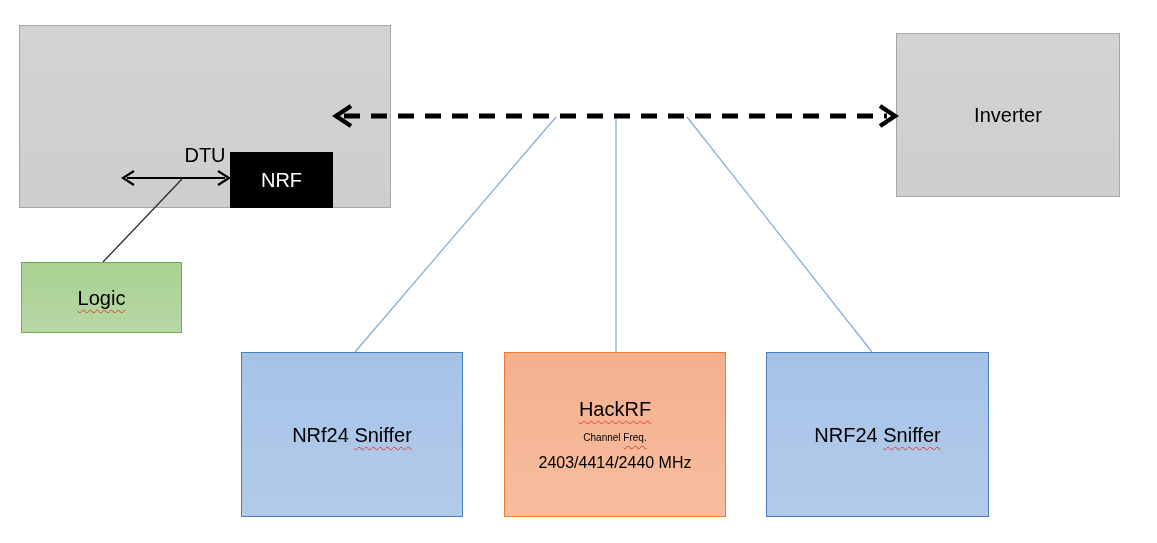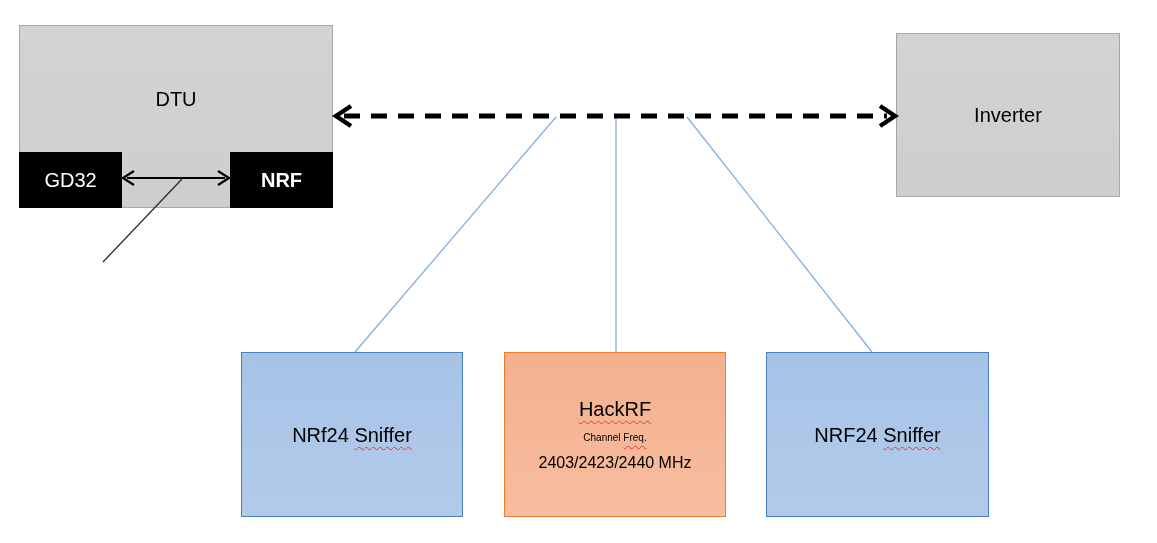--- a/index.html
+++ b/index.html
@@ -19,32 +19,33 @@
     flex-direction: column;
     justify-content: center;
     align-items: center;
     text-align: center;
   }
   .line { line-height: 32px; font-size: 20px; white-space: nowrap; }
   .line-sm { line-height: 25px; font-size: 10px; white-space: nowrap; }
   .line-md { line-height: 26px; font-size: 16px; white-space: nowrap; }
 
   .dtu-box {
-    left: 19px; top: 25px; width: 314px; height: 183px;
+    left: 19px; top: 25px; width: 372px; height: 183px;
     background: linear-gradient(180deg, #d4d2d2 0%, #cfcdcd 100%);
     border: 1px solid #a8a5a5;
     padding-bottom: 36px; 
+    justify-content: flex-end;
   }
   .gd32-box, .nrf-box {
     background: #000000;
     color: #ffffff;
     height: 56px; width: 103px; top: 152px;
   }
   .gd32-box { left: 19px; }
-  .nrf-box  { left: 230px; font-weight: bold; }
+  .nrf-box  { left: 230px; }
 
   .logic-box {
     left: 21px; top: 262px; width: 161px; height: 71px;
     background: linear-gradient(180deg, #aad193 0%, #b6d8a4 100%);
     border: 1.5px solid #70ad47;
   }
   .inverter-box {
     left: 896px; top: 33px; width: 224px; height: 164px;
     background: linear-gradient(180deg, #d4d2d2 0%, #cfcdcd 100%);
     border: 1px solid #a8a5a5;
@@ -84,41 +85,41 @@
 </style>
 </head>
 <body>
 
 <div class="canvas">
 
   <div class="box dtu-box">
     <div class="line"><span>DTU</span></div>
   </div>
 
-  <div class="box gd32-box">
-    <div class="line">GD32</div>
-  </div>
 
   <div class="box nrf-box">
     <div class="line">NRF</div>
   </div>
 
+  <div class="box logic-box">
+    <div class="line"><span class="sq">Logic</span></div>
+  </div>
 
   <div class="box inverter-box">
     <div class="line"><span>Inverter</span></div>
   </div>
 
   <div class="box sniffer-left-box">
     <div class="line"><span>NRf24</span>&nbsp;<span class="sq">Sniffer</span></div>
   </div>
 
   <div class="box hackrf-box">
     <div class="line"><span class="sq">HackRF</span></div>
     <div class="line-sm"><span>Channel</span>&nbsp;<span class="sq">Freq.</span></div>
-    <div class="line-md">2403/2423/2440 MHz</div>
+    <div class="line-md">2403/4414/2440 MHz</div>
   </div>
 
   <div class="box sniffer-right-box">
     <div class="line"><span>NRF24</span>&nbsp;<span class="sq">Sniffer</span></div>
   </div>
 
   <svg class="overlay" viewBox="0 0 1157 543">
 
     <line x1="556" y1="117" x2="355" y2="352" stroke="#84afdd" stroke-width="1.3"></line>
     <line x1="616" y1="117" x2="616" y2="352" stroke="#84afdd" stroke-width="1.3"></line>

